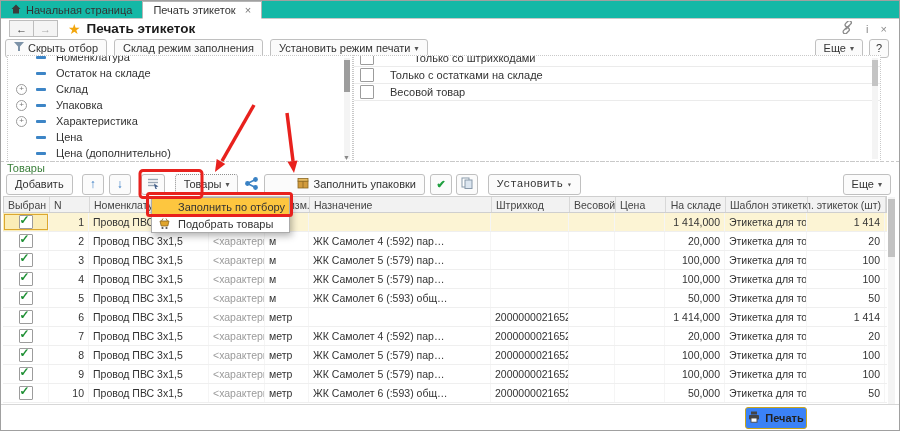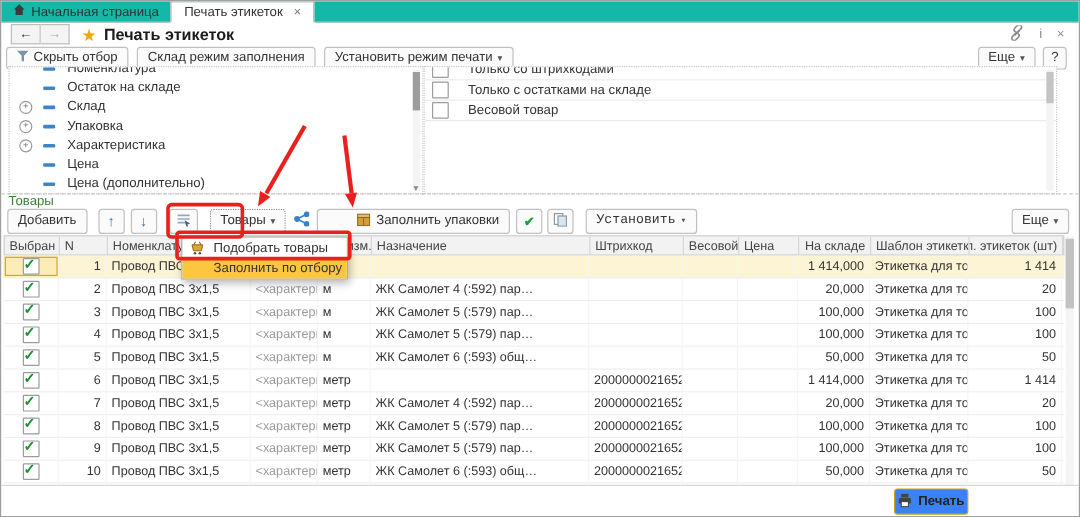--- a/index.html
+++ b/index.html
@@ -35,21 +35,21 @@
   .tree-row{height:16px;display:flex;align-items:center;padding-left:8px;}
   .clipped{margin-top:-7px;}
   .expander{width:9px;height:9px;border:1px solid #9a9a9a;border-radius:50%;display:flex;align-items:center;justify-content:center;font-size:8px;line-height:8px;color:#777;margin-right:9px;}
   .tree-spacer{width:20px;}
   .dash{width:10px;height:3px;background:#3d85c6;border-radius:1px;margin-right:10px;}
   .tree-label{font-size:11px;color:#333;white-space:nowrap;}
   .vscroll{position:absolute;right:2px;top:2px;bottom:2px;width:6px;background:#f4f4f4;}
   .vthumb{position:absolute;left:0;right:0;top:2px;height:32px;background:#9d9d9d;}
   .scroll-down{position:absolute;right:2px;bottom:0;font-size:7px;color:#888;line-height:7px;}
   .opt-row{height:16px;display:flex;align-items:center;border-bottom:1px solid #ebebeb;}
-  .opt-row.clipped{margin-top:-6px;}
+  .opt-row.clipped{margin-top:-6px;gap:24px;}
   .cb{width:12px;height:12px;border:1px solid #9c9c9c;border-radius:1px;background:#fff;position:relative;flex:none;}
   .opt-row .cb{margin-left:6px;}
   .opt-label{font-size:11px;color:#333;margin-left:16px;white-space:nowrap;}
   .opts-panel .vthumb{height:26px;background:#c4c4c4;}
   .filters-sep{position:absolute;left:0;right:0;top:160px;border-top:1px dashed #c9c9c9;}
 
   
   .goods-label{position:absolute;left:6px;top:161px;font-size:11px;color:#3a7f3a;}
   .gtoolbar{position:absolute;left:2px;top:173px;right:8px;height:20px;display:flex;align-items:center;}
   .gtoolbar .btn{height:19px;}
@@ -509,33 +509,33 @@
       <svg width="12" height="12" viewBox="0 0 12 12">
           <rect x="3" y="0.5" width="6" height="3" fill="#444"></rect>
           <rect x="1" y="4" width="10" height="4.5" rx="0.8" fill="#444"></rect>
           <rect x="3" y="7" width="6" height="4.2" fill="#fff" stroke="#444" stroke-width="0.9"></rect>
         </svg>
     </span>
     <span>Печать</span>
   </div>
 
   <div class="menu">
+    <div class="menu-item hl">
+      <span>Заполнить по отбору</span>
+    </div>
     <div class="menu-item">
       <span class="menu-icon">
         <svg width="13" height="13" viewBox="0 0 13 13">
             <polygon points="2,4 11,4 9.8,9 3.2,9" fill="#e0a52e" stroke="#8a6620" stroke-width="0.8"></polygon>
             <path d="M3.5 4 L5 1.5 M9.5 4 L8 1.5" stroke="#8a6620" stroke-width="0.9" fill="none"></path>
             <circle cx="4.5" cy="11" r="1.1" fill="#555"></circle>
             <circle cx="8.5" cy="11" r="1.1" fill="#555"></circle>
           </svg>
       </span>
       <span>Подобрать товары</span>
-    </div>
-    <div class="menu-item hl">
-      <span>Заполнить по отбору</span>
     </div>
   </div>
 
   <svg class="annot" viewBox="0 0 900 431">
     <rect x="139" y="169.5" width="62" height="27" rx="3" fill="none" stroke="#e8211d" stroke-width="3"></rect>
     <rect x="146.5" y="192.5" width="144" height="22" rx="2" fill="none" stroke="#e8211d" stroke-width="3"></rect>
     <line x1="253" y1="104" x2="221" y2="160" stroke="#e8211d" stroke-width="3.5"></line>
     <polygon points="214,171 215.7,158.1 224.3,163.1" fill="#e8211d"></polygon>
     <line x1="286" y1="112" x2="292" y2="160" stroke="#e8211d" stroke-width="3.5"></line>
     <polygon points="293,172 286.5,160.7 296.5,159.5" fill="#e8211d"></polygon>

